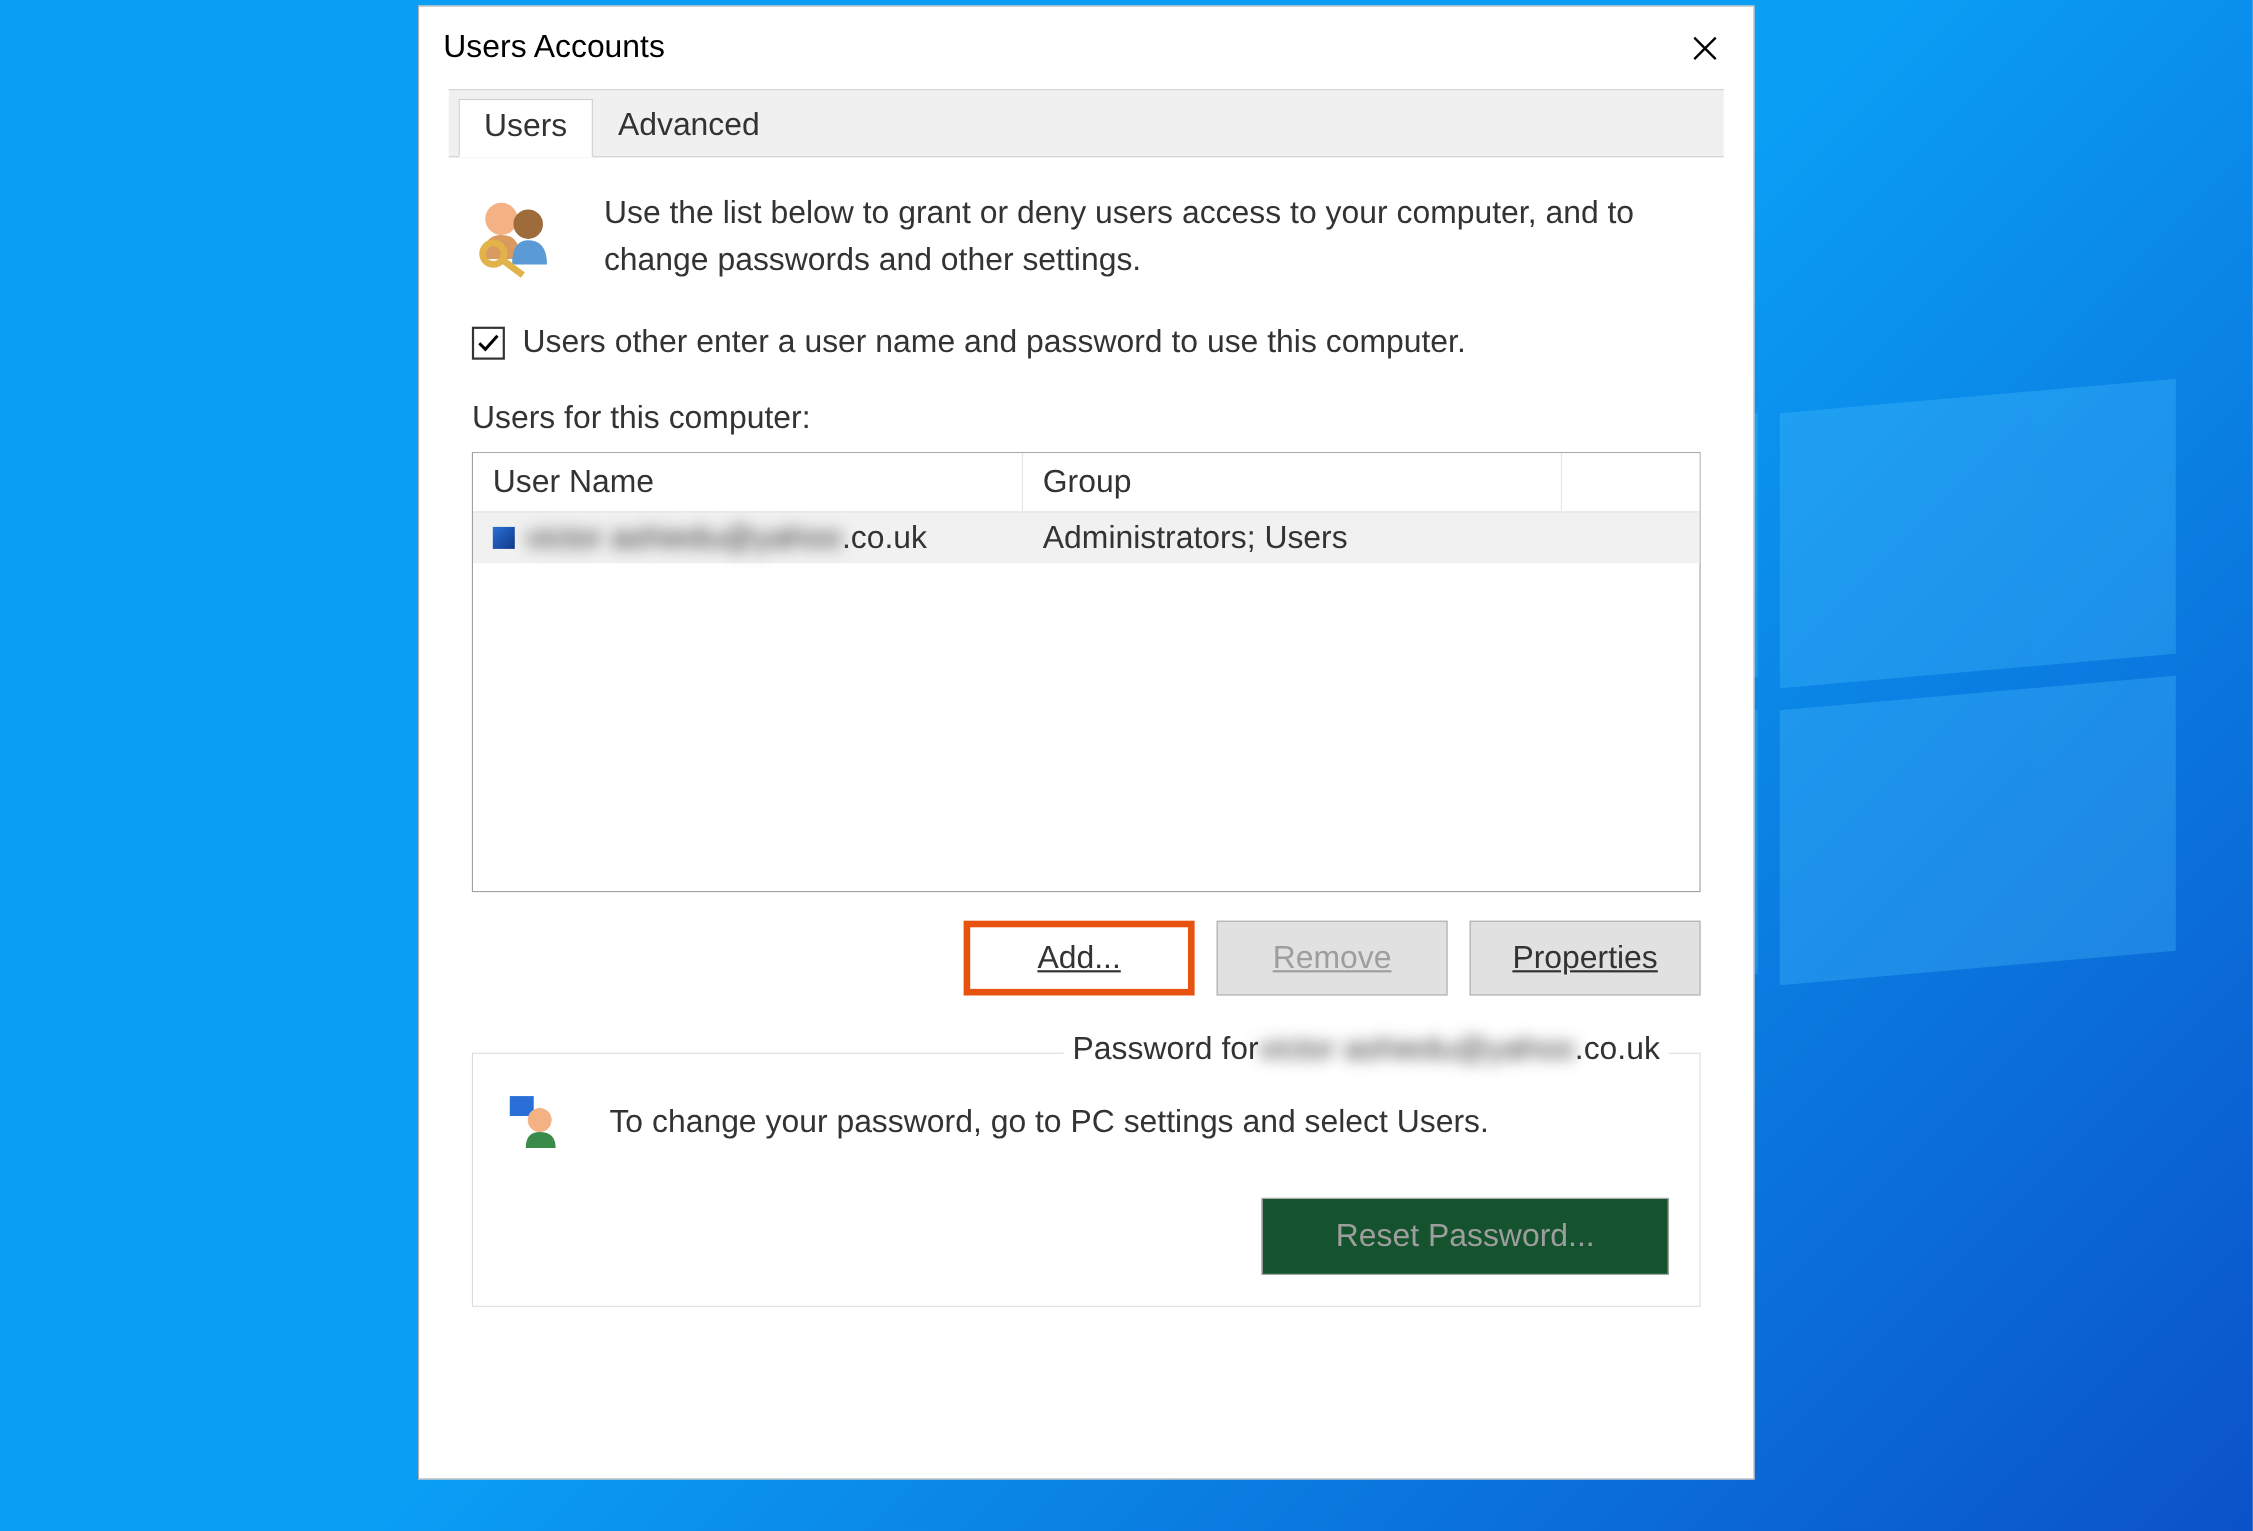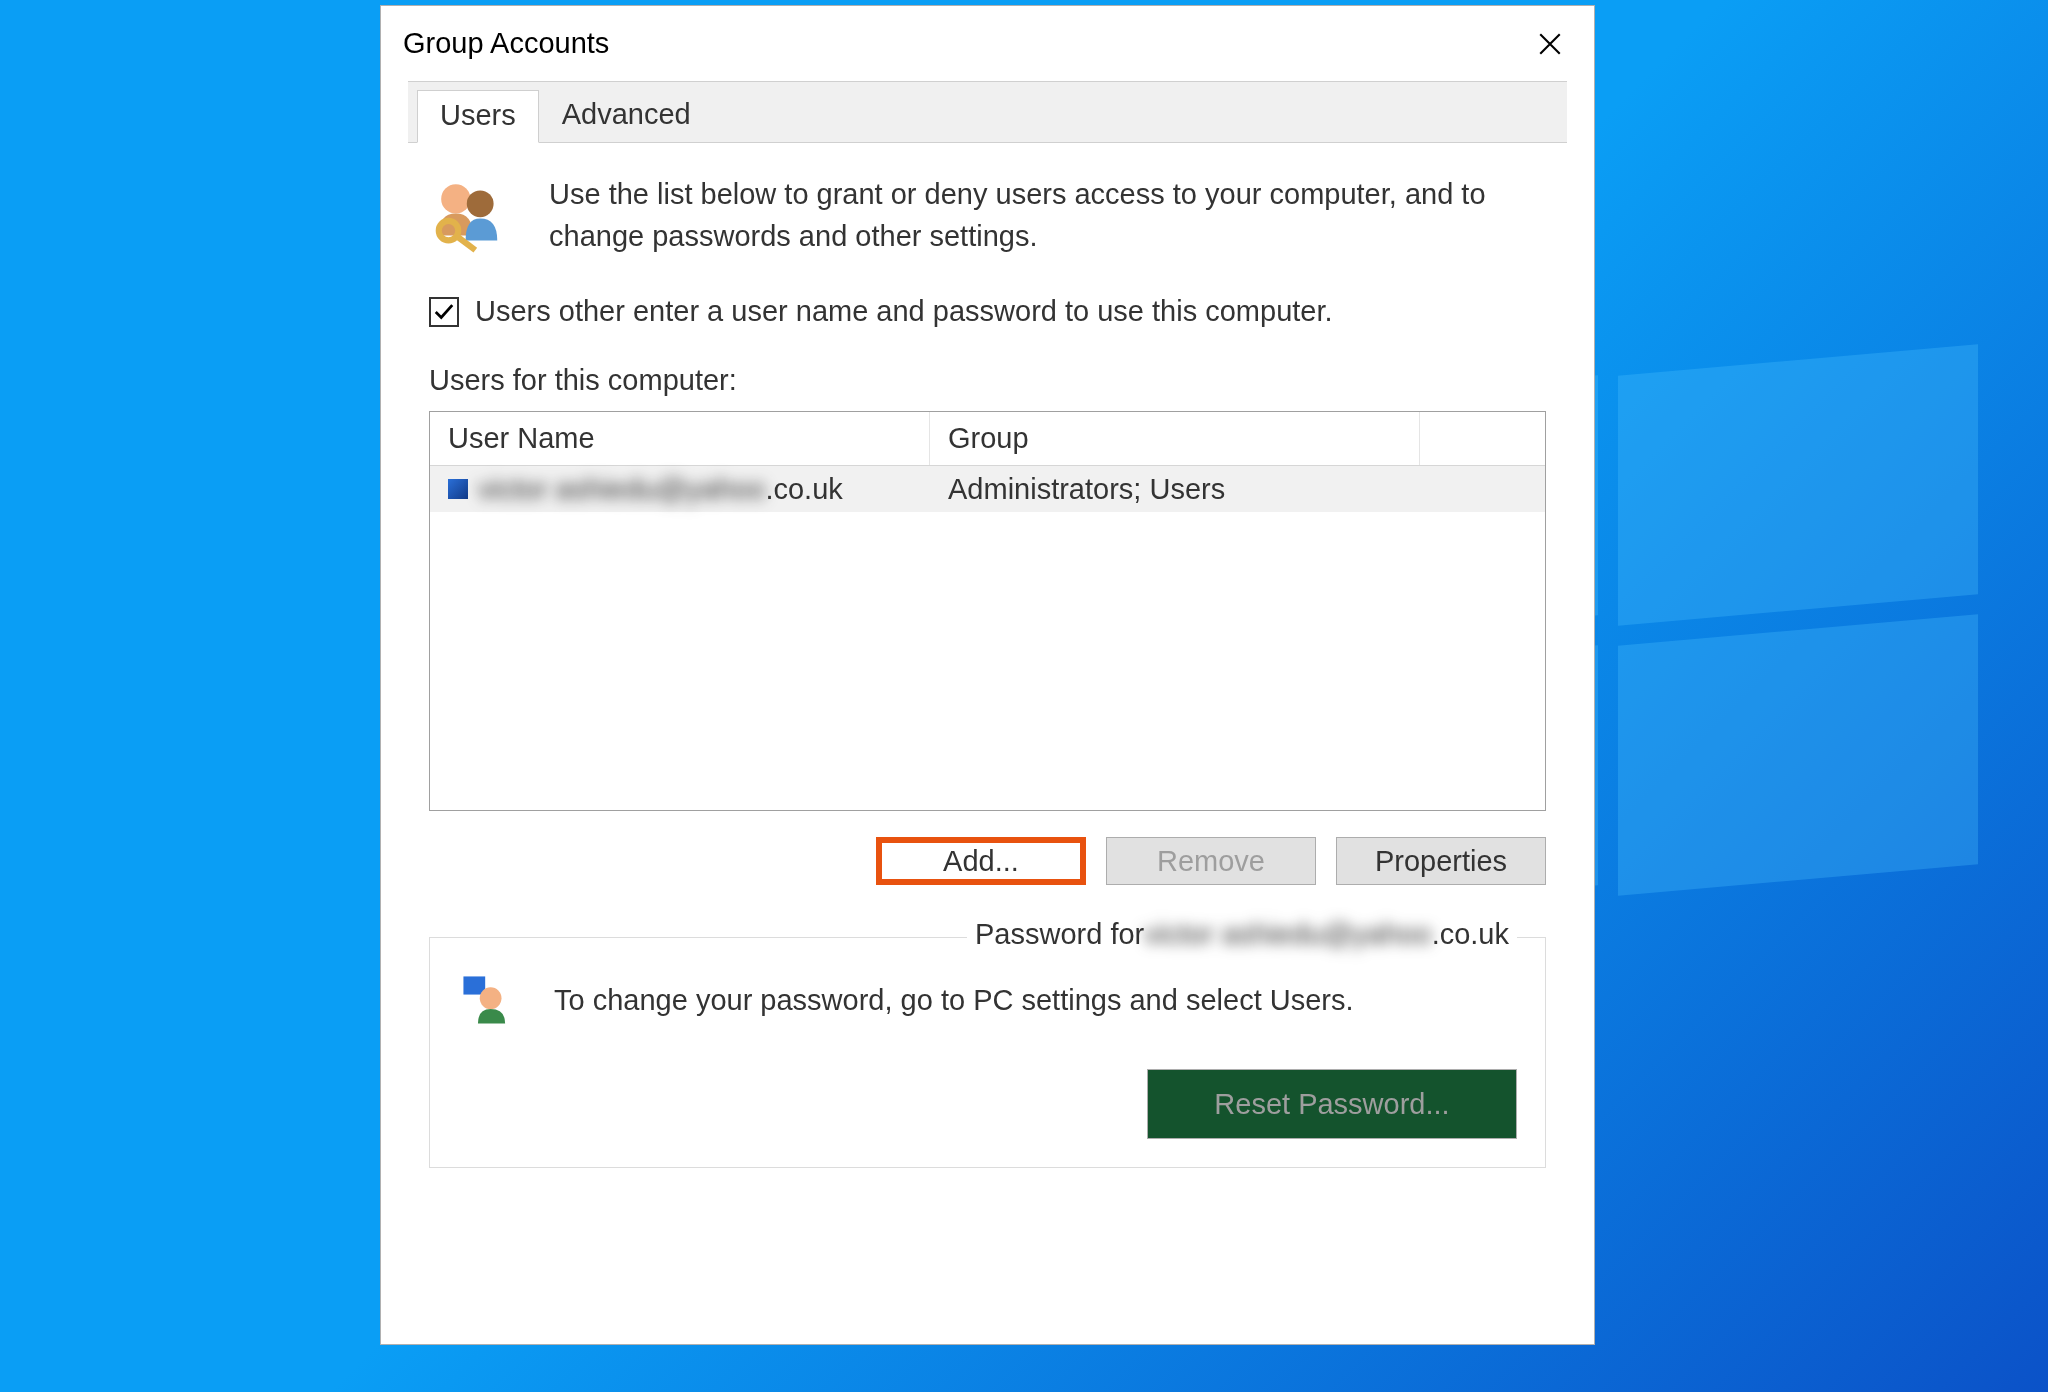--- a/index.html
+++ b/index.html
@@ -171,28 +171,29 @@
       display: inline-block;
     }
     .btn-row {
       display: flex;
       justify-content: flex-end;
       gap: 20px;
       margin-top: 26px;
     }
     .btn {
       width: 210px;
-      height: 48px;
+      height: 68px;
       background: #e1e1e1;
       border: 1px solid #adadad;
       font-size: 29px;
       color: #333;
       display: flex;
       align-items: center;
       justify-content: center;
+      text-decoration: underline;
     }
     .btn.disabled { color: #9e9e9e; }
     .btn.highlight {
       border: 6px solid #e8520f;
       background: #fff;
     }
     .pw-group {
       margin-top: 52px;
       border: 1px solid #dcdcdc;
       padding: 0 28px 28px 28px;
@@ -244,21 +245,21 @@
 
 <div class="windows-logo">
   <div class="pane p1"></div>
   <div class="pane p2"></div>
   <div class="pane p3"></div>
   <div class="pane p4"></div>
 </div>
 
 <div class="dialog">
   <div class="titlebar">
-    <span>Group Accounts</span>
+    <span>Users Accounts</span>
     <div class="close-btn">
       <svg viewBox="0 0 16 16" width="26" height="26">
           <path d="M2 2 L14 14 M14 2 L2 14" stroke="#000" stroke-width="1.3" fill="none"></path>
         </svg>
     </div>
   </div>
 
   <div class="tabstrip">
     <div class="tab active"><span>Users</span></div>
     <div class="tab"><span>Advanced</span></div>

